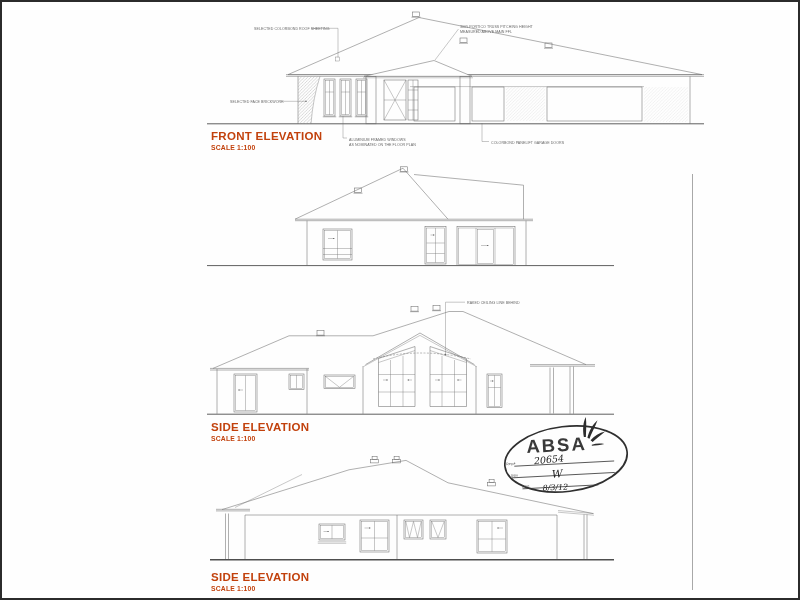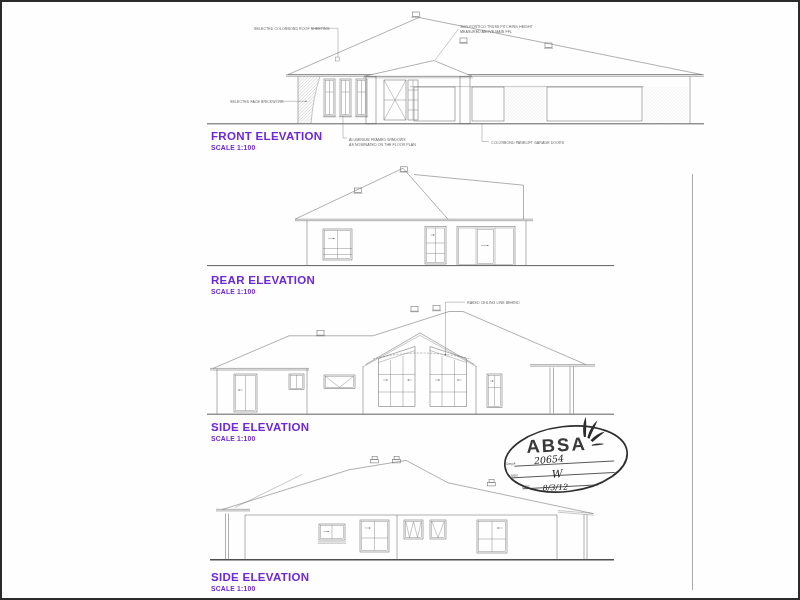--- a/index.html
+++ b/index.html
@@ -2,21 +2,21 @@
 <html><head>
 <meta charset="utf-8">
 <style>
   html,body{margin:0;padding:0;background:#ffffff;}
   .page{
     position:relative;width:796px;height:596px;margin:0;
     border:2px solid #2b2b2b;background:#fefefe;overflow:hidden;
     font-family:"Liberation Sans",sans-serif;
   }
   svg.sheet{position:absolute;left:0;top:0;width:796px;height:596px;}
-  .etitle{position:absolute;color:#6d28d9;}
+  .etitle{position:absolute;color:#c2410c;}
   .t1{font-weight:bold;font-size:11.5px;letter-spacing:.3px;line-height:1;}
   .t2{font-weight:bold;font-size:6.8px;letter-spacing:.2px;margin-top:2px;line-height:1;}
   
   .ln{fill:none;stroke:#6e6e6e;stroke-width:.55;}
   .ln2{stroke-width:.38;}
   .thick{fill:none;stroke:#565656;stroke-width:.95;}
   .gthick{fill:none;stroke:#4e4e4e;stroke-width:1.4;}
   .dash{stroke-dasharray:2 1.4;stroke:#7c7c7c;}
   .ann{font-size:3.6px;fill:#686868;letter-spacing:.05px;font-family:"Liberation Sans",sans-serif;}
   .stlbl{font-size:3.5px;fill:#4a4a4a;font-family:"Liberation Sans",sans-serif;}
@@ -332,24 +332,20 @@
         <text class="hand" x="549" y="475" font-size="10.5">W</text>
         <text class="hand" x="539" y="487.5" font-size="8">8/3/12</text>
       </g>
     </g>
   </svg>
 
   <div class="etitle" style="left:209px;top:129px">
     <div class="t1">FRONT ELEVATION</div>
     <div class="t2">SCALE 1:100</div>
   </div>
-  <div class="etitle" style="left:209px;top:273px">
-    <div class="t1">REAR ELEVATION</div>
-    <div class="t2">SCALE 1:100</div>
-  </div>
   <div class="etitle" style="left:209px;top:420px">
     <div class="t1">SIDE ELEVATION</div>
     <div class="t2">SCALE 1:100</div>
   </div>
   <div class="etitle" style="left:209px;top:570px">
     <div class="t1">SIDE ELEVATION</div>
     <div class="t2">SCALE 1:100</div>
   </div>
 
 </div>

